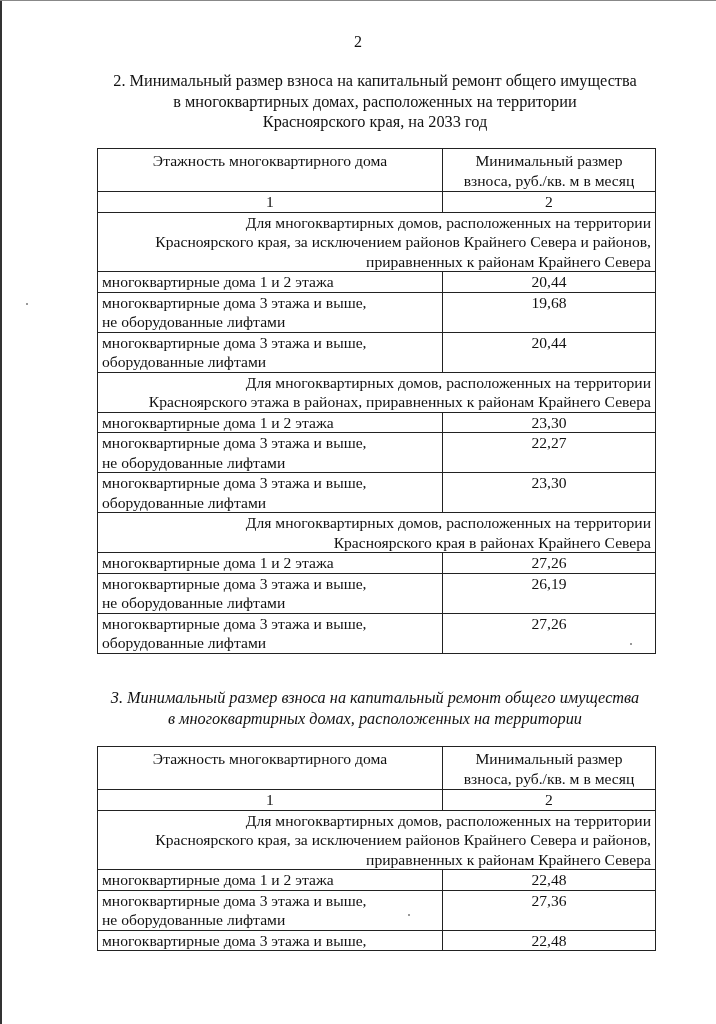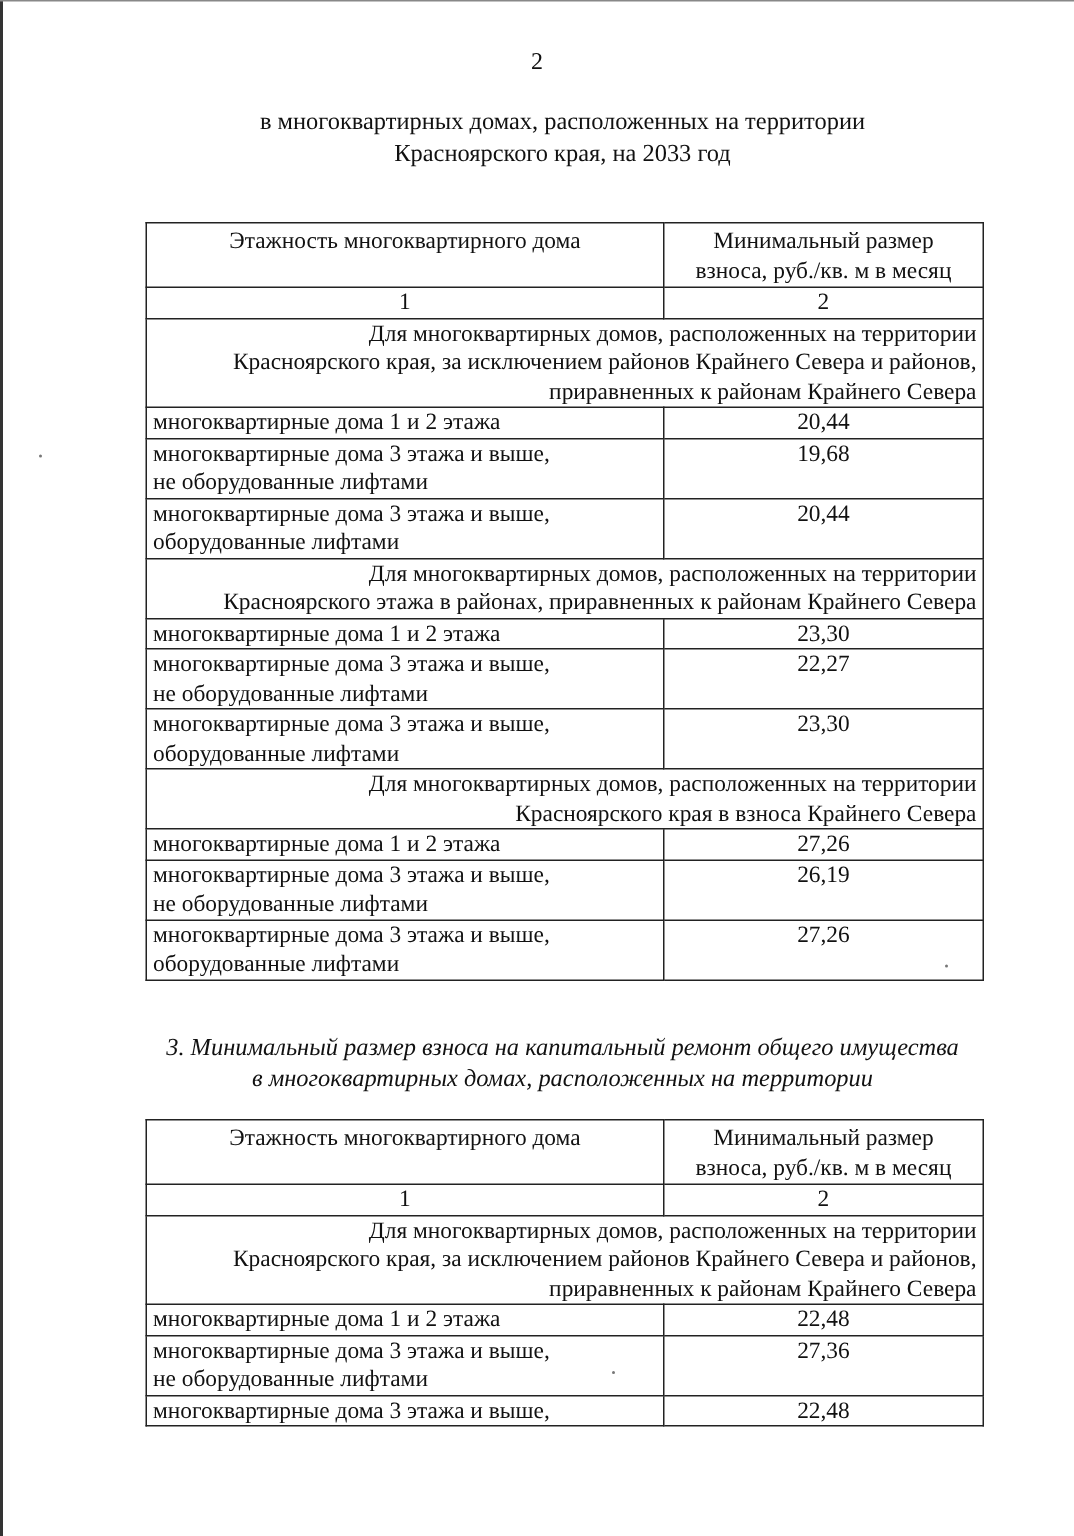--- a/index.html
+++ b/index.html
@@ -77,20 +77,21 @@
   </style>
 </head>
 <body>
 
 <div class="scan-edge-left"></div>
 <div class="scan-edge-top"></div>
 
 <div class="page-number">2</div>
 
 <div class="section-title" style="top:71px;">
+  <span class="line">2. Минимальный размер взноса на капитальный ремонт общего имущества</span>
   <span class="line">в многоквартирных домах, расположенных на территории</span>
   <span class="line">Красноярского края, на 2033 год</span>
 </div>
 
 <table class="rates" style="top:148px;">
   <tbody>
       <tr class="head">
     <td class="col1">
       <span class="line">Этажность многоквартирного дома</span>
     </td>
@@ -155,21 +156,21 @@
     <td class="col1">
       <span class="line">многоквартирные дома 3 этажа и выше,</span>
       <span class="line">оборудованные лифтами</span>
     </td>
     <td class="col2">23,30</td>
   </tr>
 
   <tr class="group">
     <td colspan="2">
       <span class="line">Для многоквартирных домов, расположенных на территории</span>
-      <span class="line">Красноярского края в взноса Крайнего Севера</span>
+      <span class="line">Красноярского края в районах Крайнего Севера</span>
     </td>
   </tr>
   <tr>
     <td class="col1">
       <span class="line">многоквартирные дома 1 и 2 этажа</span>
     </td>
     <td class="col2">27,26</td>
   </tr>
   <tr>
     <td class="col1">

